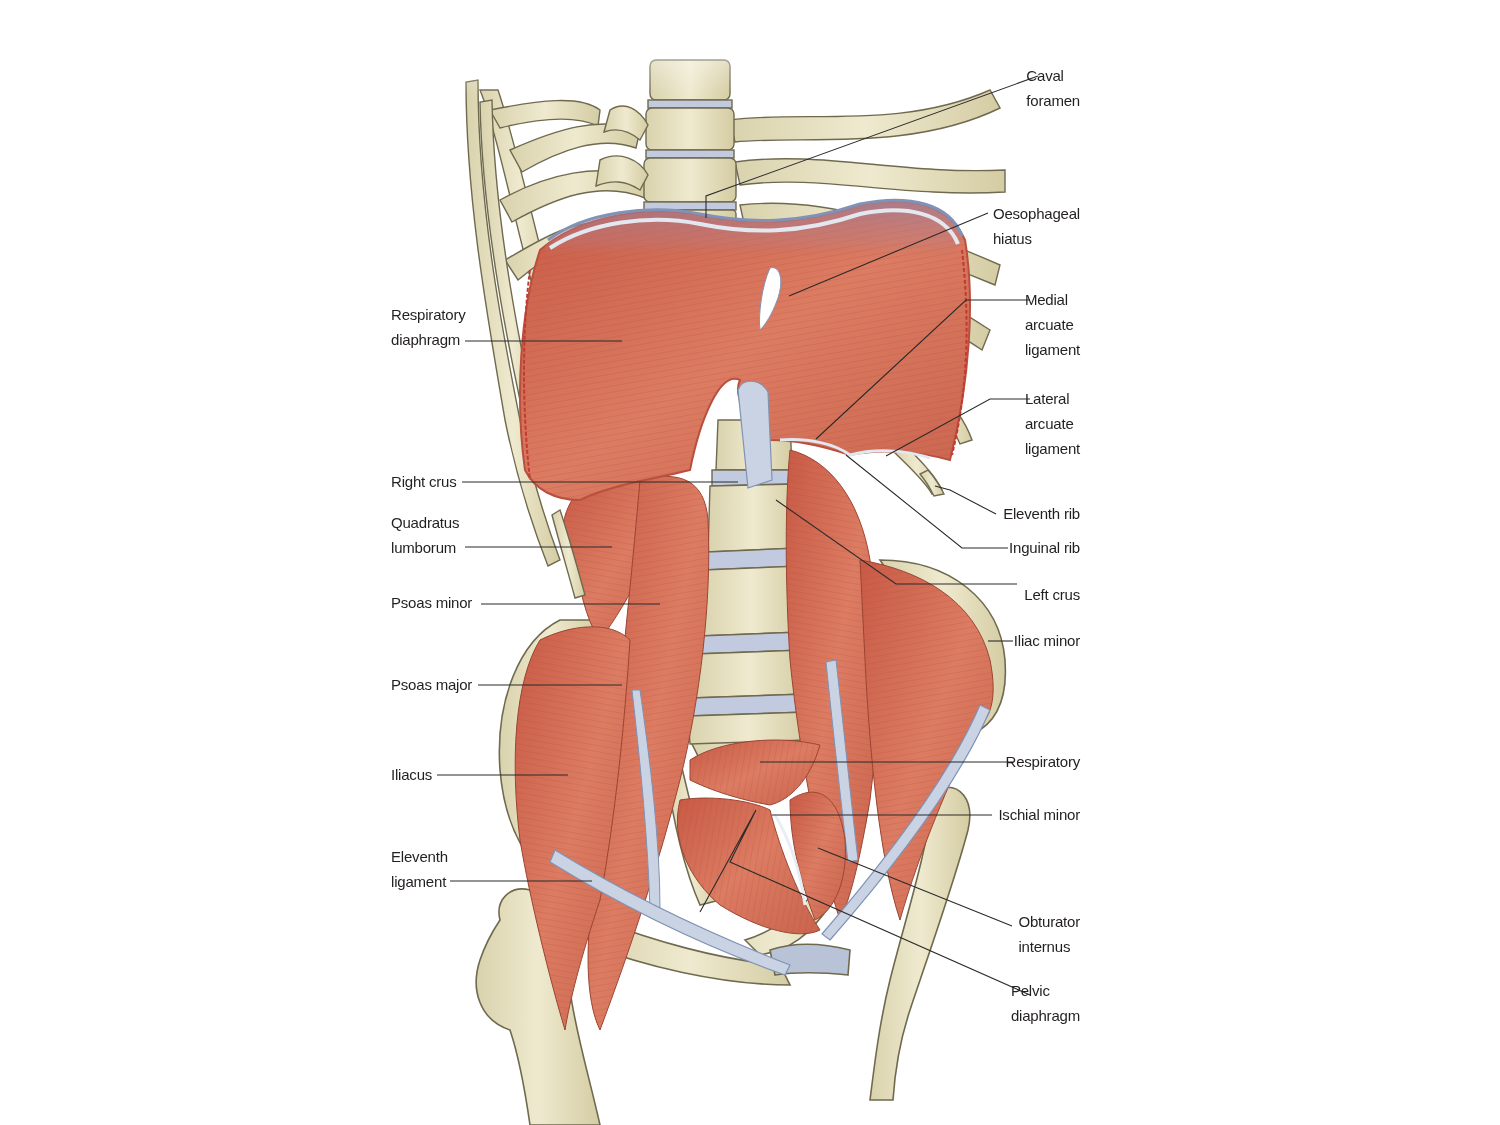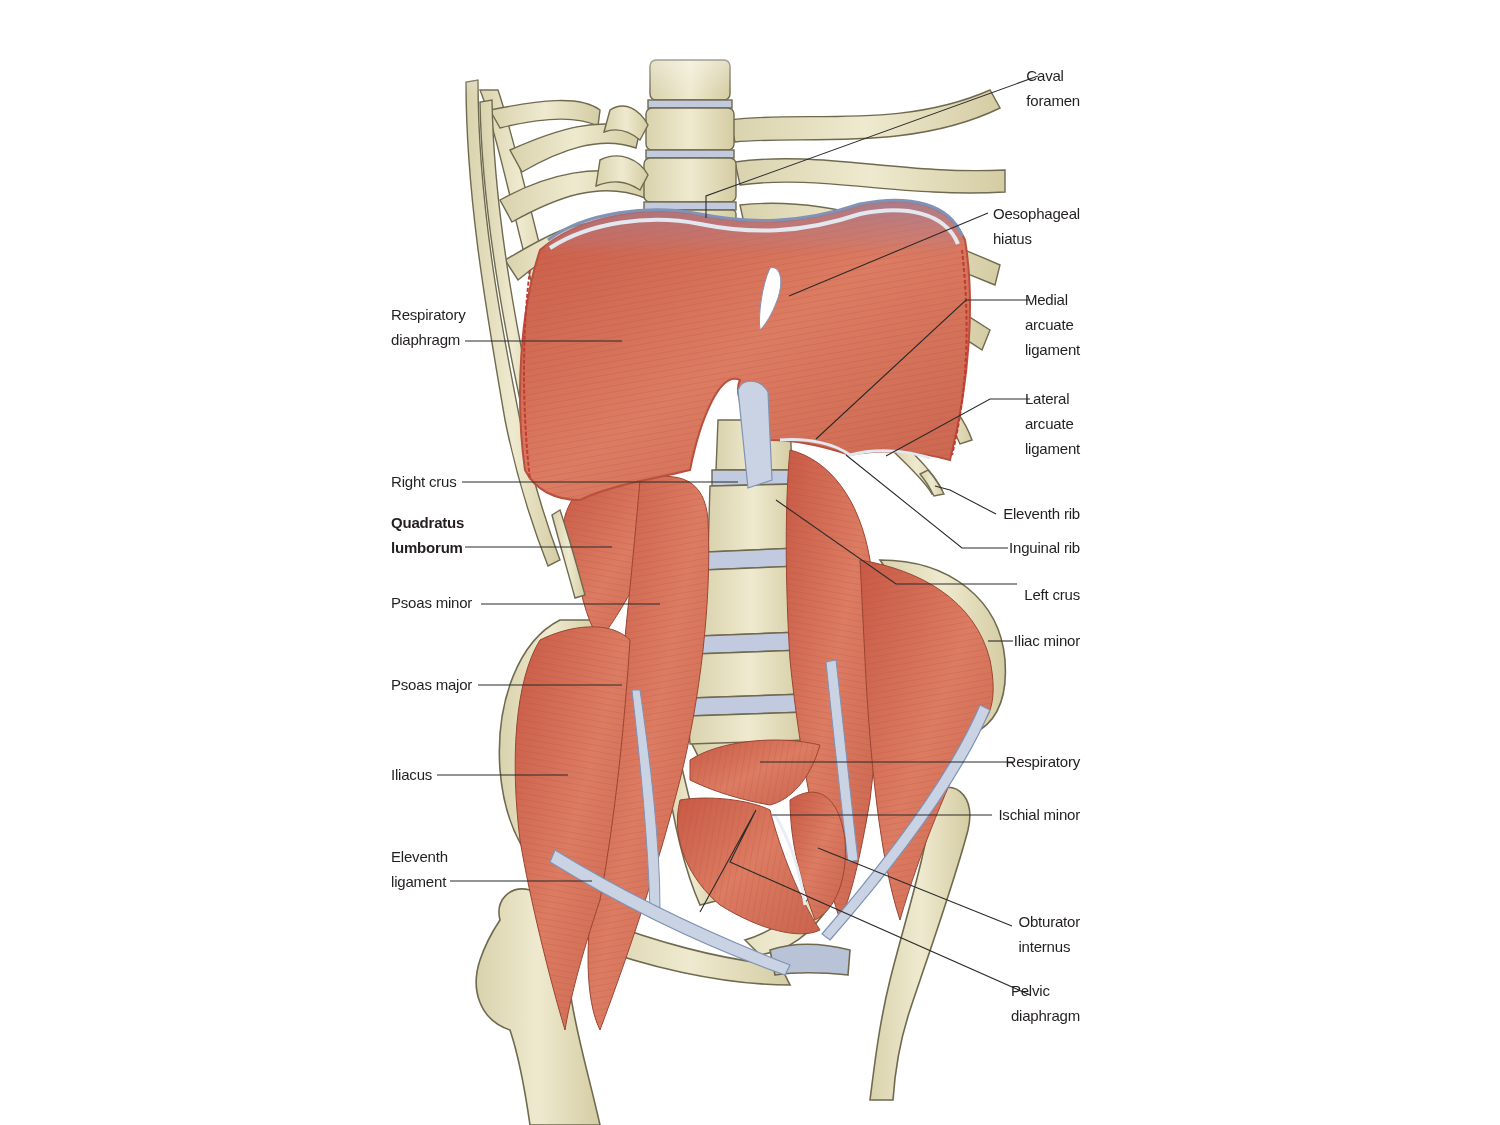--- a/index.html
+++ b/index.html
@@ -193,21 +193,21 @@
       <polyline points="1013,762 760,762"></polyline>
       <polyline points="992,815 772,815"></polyline>
       <polyline points="1012,926 818,848"></polyline>
       <polyline points="1030,995 730,862 756,810 700,912"></polyline>
     </g>
 </svg>
 
 <div id="labels">
     <div class="label left" style="top: 302px; left: 391px;"><div>Respiratory</div><div>diaphragm</div></div>
     <div class="label left" style="top: 469px; left: 391px;"><div>Right crus</div></div>
-    <div class="label left" style="top: 510px; left: 391px; font-weight: bold;"><div>Quadratus</div><div>lumborum</div></div>
+    <div class="label left" style="top: 510px; left: 391px;"><div>Quadratus</div><div>lumborum</div></div>
     <div class="label left" style="top: 590px; left: 391px;"><div>Psoas minor</div></div>
     <div class="label left" style="top: 672px; left: 391px;"><div>Psoas major</div></div>
     <div class="label left" style="top: 762px; left: 391px;"><div>Iliacus</div></div>
     <div class="label left" style="top: 844px; left: 391px;"><div>Eleventh</div><div>ligament</div></div>
     <div class="label right" style="top: 63px; right: 420px;"><div>Caval</div><div>foramen</div></div>
     <div class="label right" style="top: 201px; right: 420px;"><div>Oesophageal</div><div>hiatus</div></div>
     <div class="label right" style="top: 287px; right: 420px;"><div>Medial</div><div>arcuate</div><div>ligament</div></div>
     <div class="label right" style="top: 386px; right: 420px;"><div>Lateral</div><div>arcuate</div><div>ligament</div></div>
     <div class="label right" style="top: 501px; right: 420px;"><div>Eleventh rib</div></div>
     <div class="label right" style="top: 535px; right: 420px;"><div>Inguinal rib</div></div>

